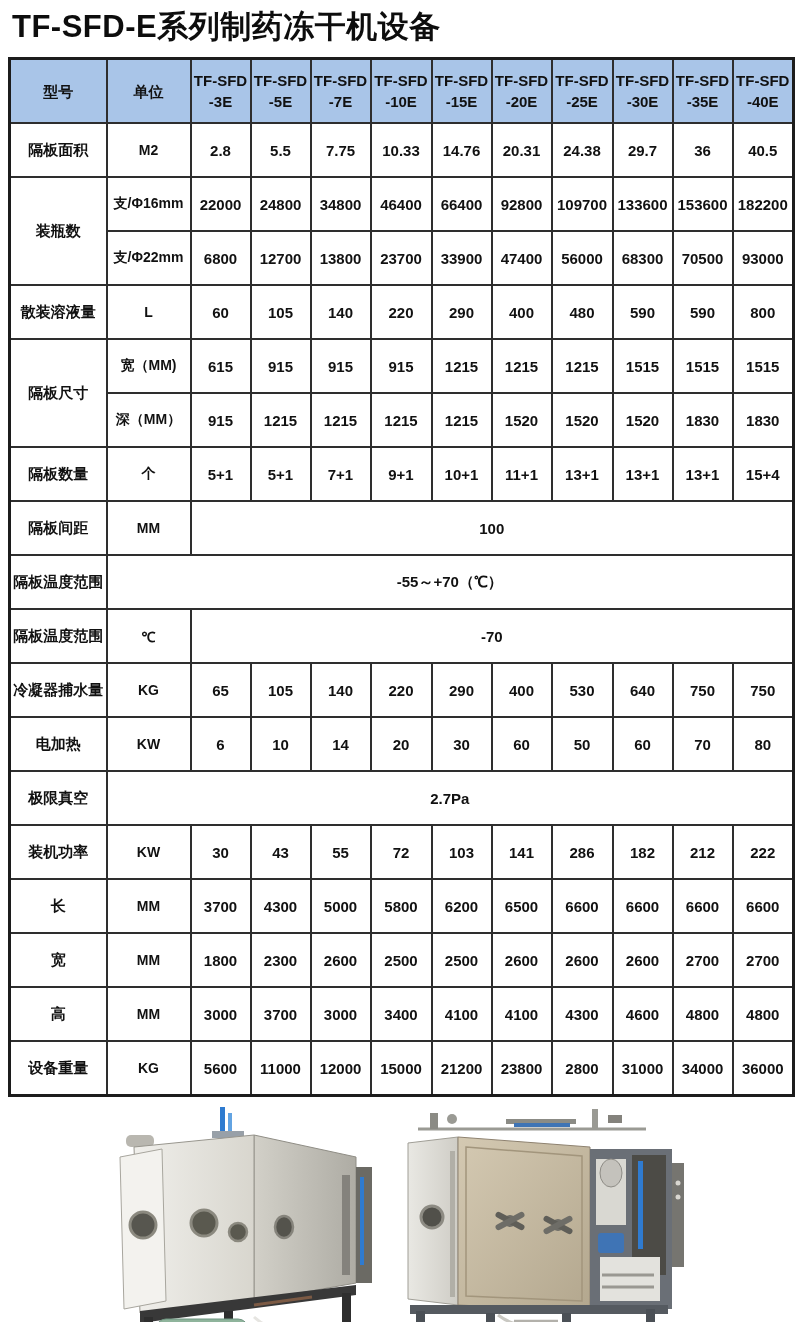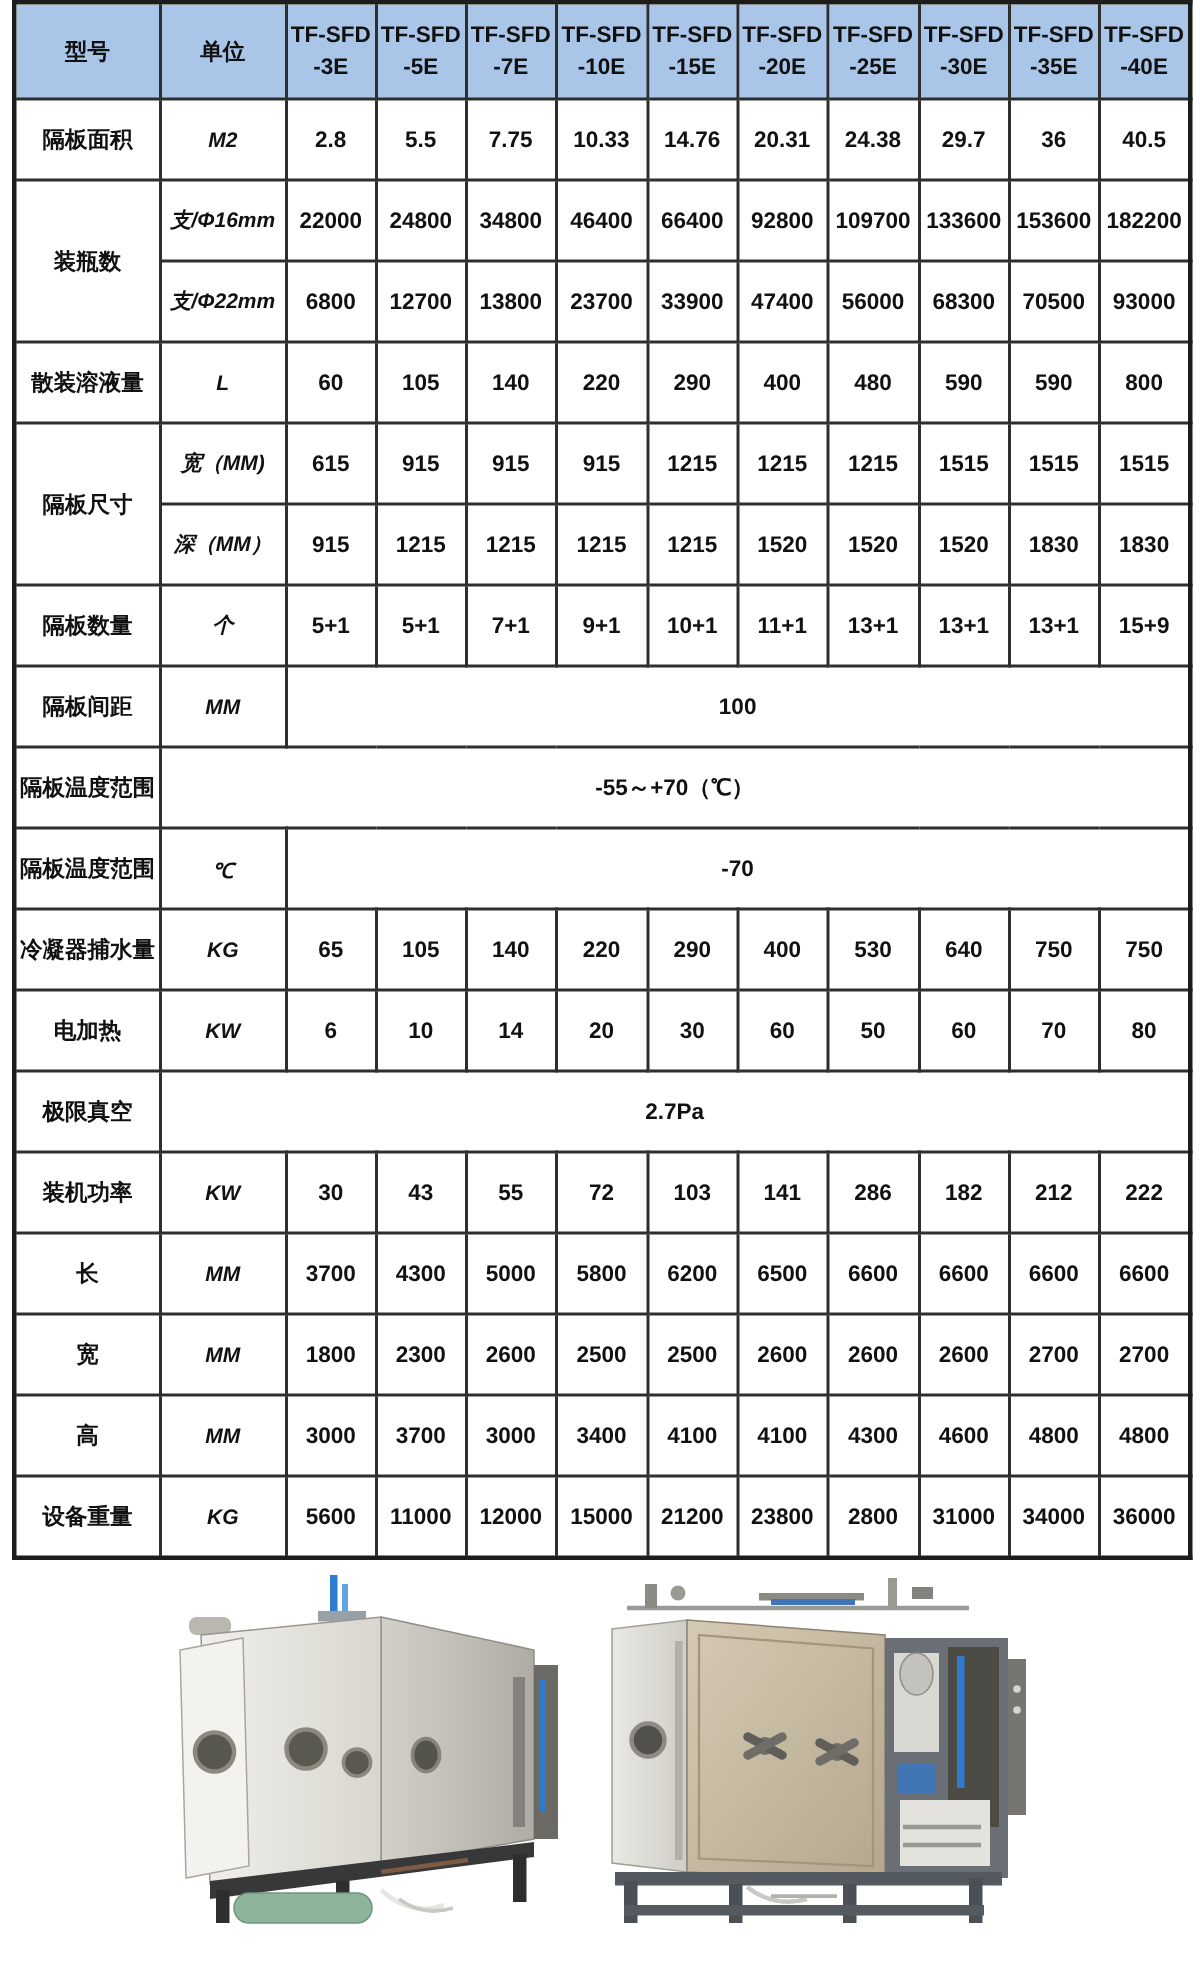--- a/index.html
+++ b/index.html
@@ -4,29 +4,30 @@
 <style>
   html,body{margin:0;padding:0;background:#ffffff;}
   body{width:800px;font-family:"Liberation Sans",sans-serif;color:#111;}
   .page{width:800px;}
   .title{font-size:31px;font-weight:800;letter-spacing:.5px;margin:6px 0 9px 12px;color:#0d0d0d;}
   table.spec{border-collapse:collapse;table-layout:fixed;width:784px;margin:0 8px;border:3px solid #1c1c1c;}
   th,td{border:2px solid #2e2e2e;text-align:center;vertical-align:middle;font-weight:700;padding:1px 2px;overflow:hidden;}
   thead th{background:#a9c5e8;height:60px;font-size:15px;line-height:1.4;white-space:pre-line;}
   tbody td{height:50px;font-size:15px;background:#ffffff;}
   td.lbl{font-size:15px;}
-  td.unit{font-size:14px;font-style:italic;}
+  td.unit{font-size:14px;}
   .photos{display:flex;justify-content:center;align-items:flex-end;gap:10px;margin-top:4px;height:240px;}
   svg{display:block;}
 </style>
 </head>
 <body>
 
 <div class="page">
 
+  <h1 class="title">TF-SFD-E系列制药冻干机设备</h1>
 
   <table class="spec">
     <colgroup>
       <col style="width:97px">
         <col style="width:84px">
       <col style="width:60px">
         <col style="width:60px">
         <col style="width:60px">
         <col style="width:61px">
         <col style="width:60px">
@@ -150,21 +151,21 @@
         <td class="unit">个</td>
         <td>5+1</td>
         <td>5+1</td>
         <td>7+1</td>
         <td>9+1</td>
         <td>10+1</td>
         <td>11+1</td>
         <td>13+1</td>
         <td>13+1</td>
         <td>13+1</td>
-        <td>15+9</td>
+        <td>15+4</td>
       </tr>
       <tr>
         <td class="lbl">隔板间距</td>
         <td class="unit">MM</td>
         <td colspan="10">100</td>
       </tr>
       <tr>
         <td class="lbl">隔板温度范围</td>
         <td colspan="11">-55～+70（℃）</td>
       </tr>

